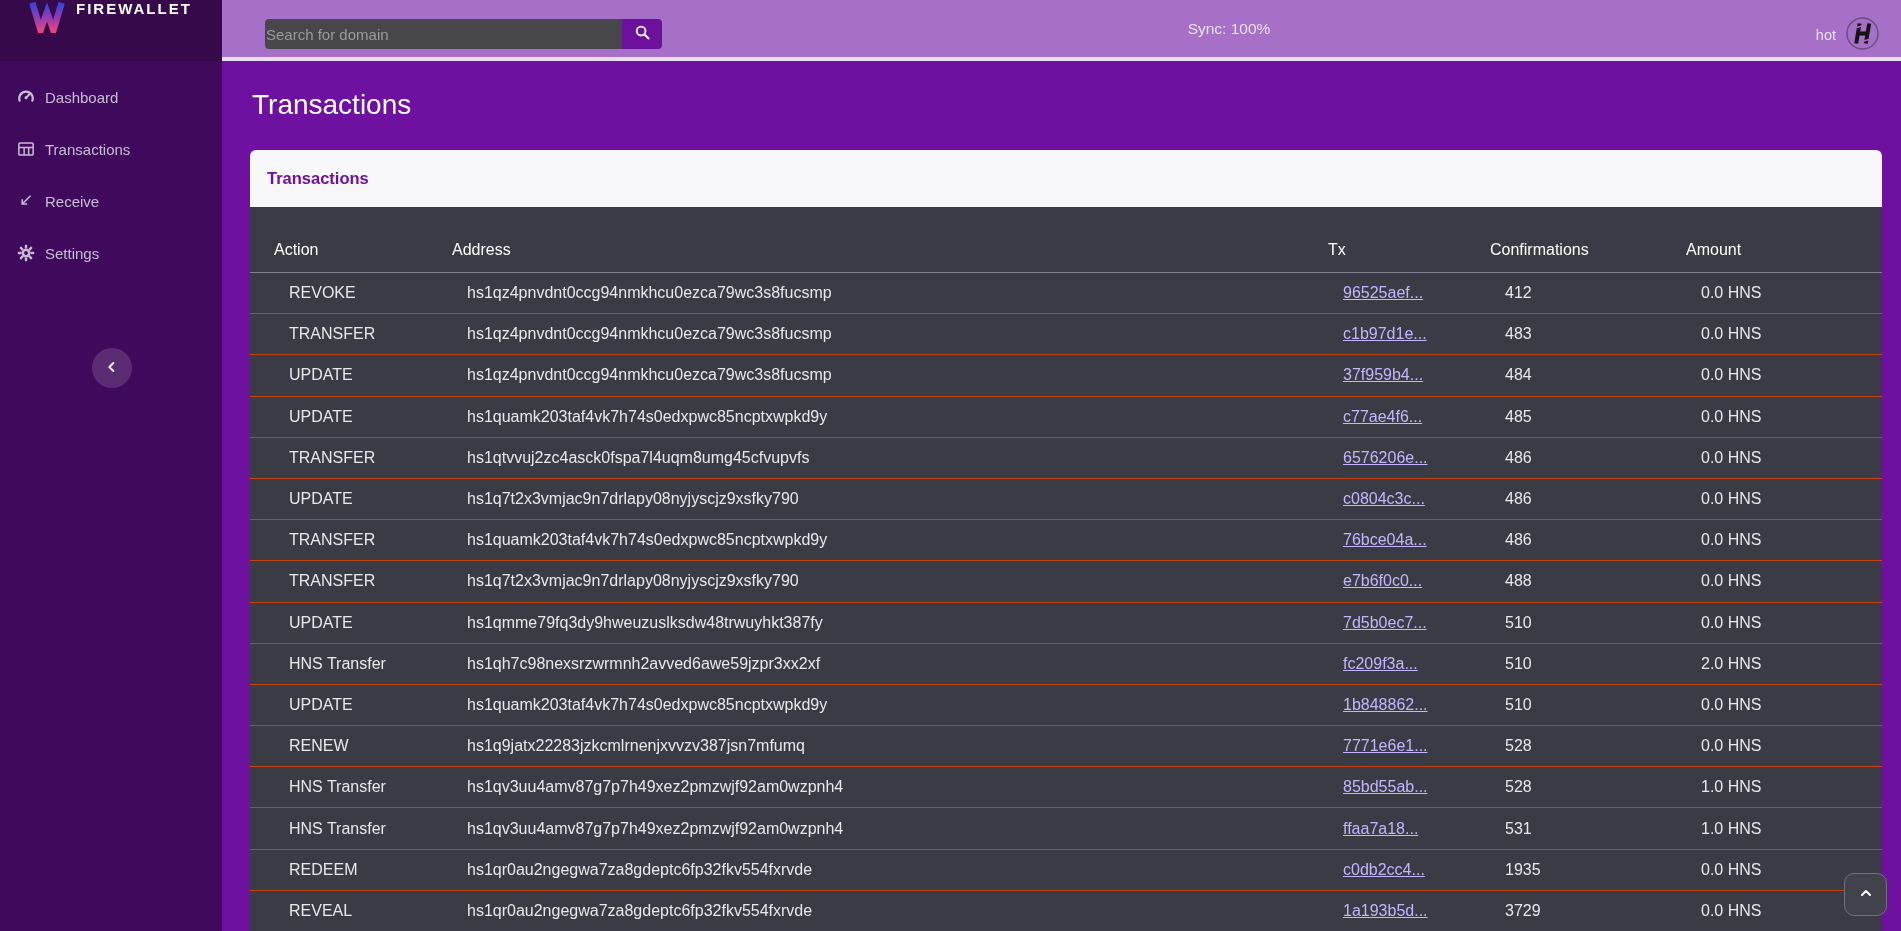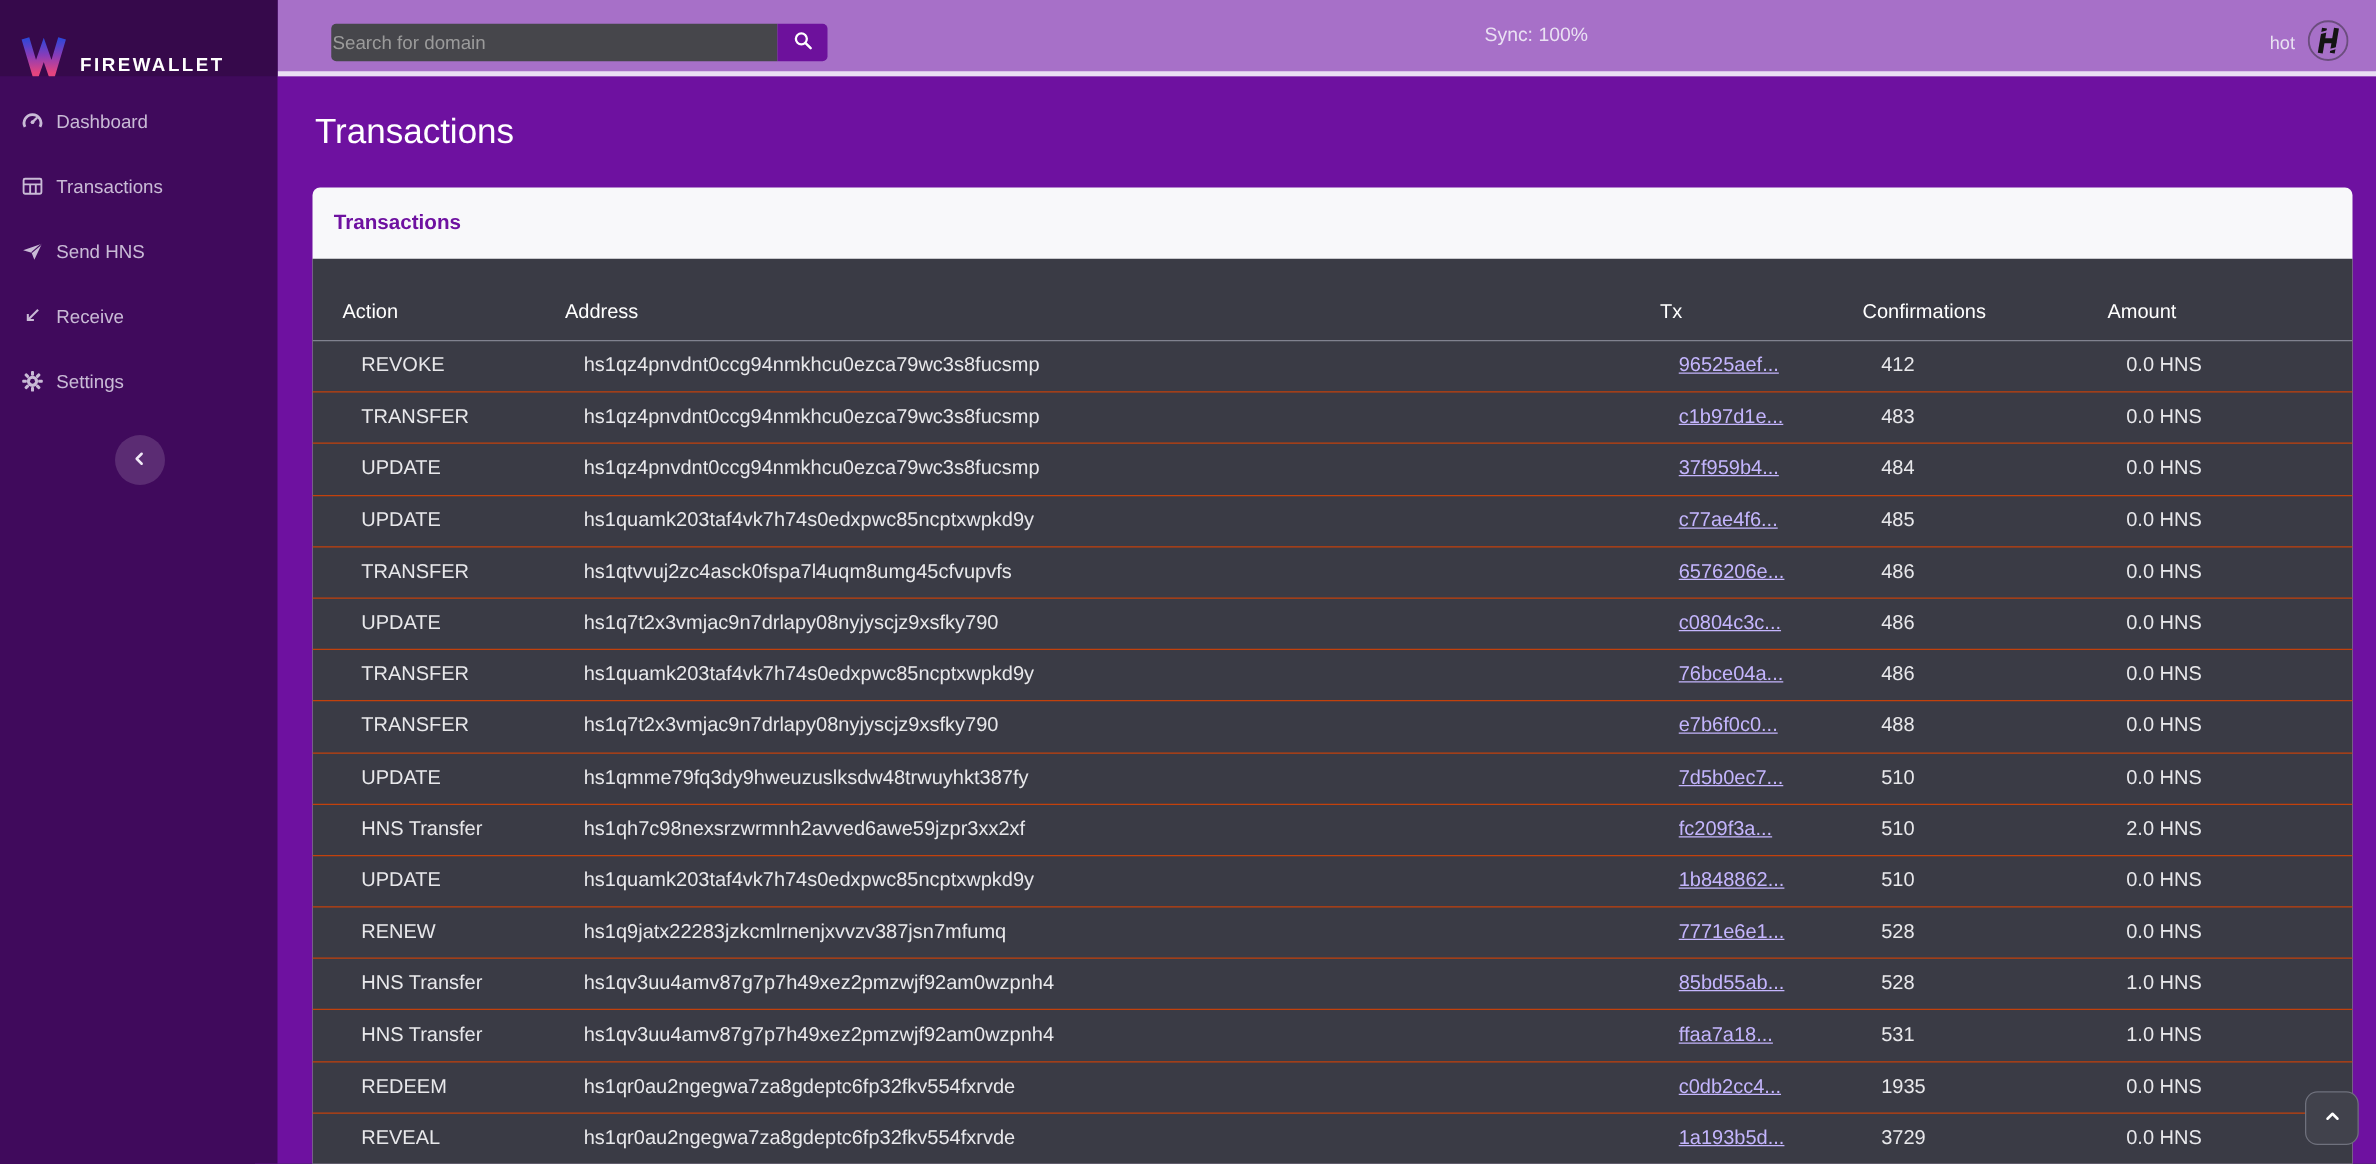--- a/index.html
+++ b/index.html
@@ -11,21 +11,21 @@
     background: #6e11a0;
   }
 
   
   .sidebar {
     position: absolute; left: 0; top: 0; width: 222px; height: 931px;
     background: #400a5c; z-index: 5;
   }
   .sidebar-header {
     height: 61px; background: #36094b;
-    display: flex; align-items: flex-end; padding-left: 16px; gap: 10px;
+    display: flex; align-items: flex-start; padding-left: 28px; gap: 10px;
   }
   .brand-name {
     color: #ffffff; font-size: 15px; font-weight: bold; letter-spacing: 2px;
   }
   .nav { position: absolute; top: 71px; left: 0; right: 0; }
   .nav-item {
     height: 52px; display: flex; align-items: center; gap: 10px;
     padding-left: 17px; cursor: pointer; color: #c9bbd6; font-size: 15px;
   }
   .nav-item .nicon { width: 18px; height: 18px; flex: 0 0 18px; display: flex; align-items: center; }
@@ -126,29 +126,20 @@
     <div class="nav-item">
       <span class="nicon">
         <svg width="18" height="18" viewBox="0 0 24 24">
             <rect x="2.5" y="4" width="19" height="16" rx="1.5" fill="none" stroke="#c9bbd6" stroke-width="2"></rect>
             <line x1="2.5" y1="10" x2="21.5" y2="10" stroke="#c9bbd6" stroke-width="2"></line>
             <line x1="9.5" y1="10" x2="9.5" y2="20" stroke="#c9bbd6" stroke-width="2"></line>
             <line x1="15.5" y1="10" x2="15.5" y2="20" stroke="#c9bbd6" stroke-width="2"></line>
           </svg>
       </span>
       <span>Transactions</span>
-    </div>
-    <div class="nav-item">
-      <span class="nicon">
-        <svg width="18" height="18" viewBox="0 0 24 24">
-            <path d="M2 11 L22 4 L14 21 L11 13.5 Z" fill="#c9bbd6"></path>
-            <path d="M11 13.5 L22 4" stroke="#400a5c" stroke-width="1.2"></path>
-          </svg>
-      </span>
-      <span>Send HNS</span>
     </div>
     <div class="nav-item">
       <span class="nicon">
         <svg width="18" height="18" viewBox="0 0 24 24">
             <path d="M18 5 L7 16" stroke="#c9bbd6" stroke-width="2.2" fill="none"></path>
             <path d="M7 9.5 L7 16 L13.5 16" stroke="#c9bbd6" stroke-width="2.2" fill="none"></path>
           </svg>
       </span>
       <span>Receive</span>
     </div>

